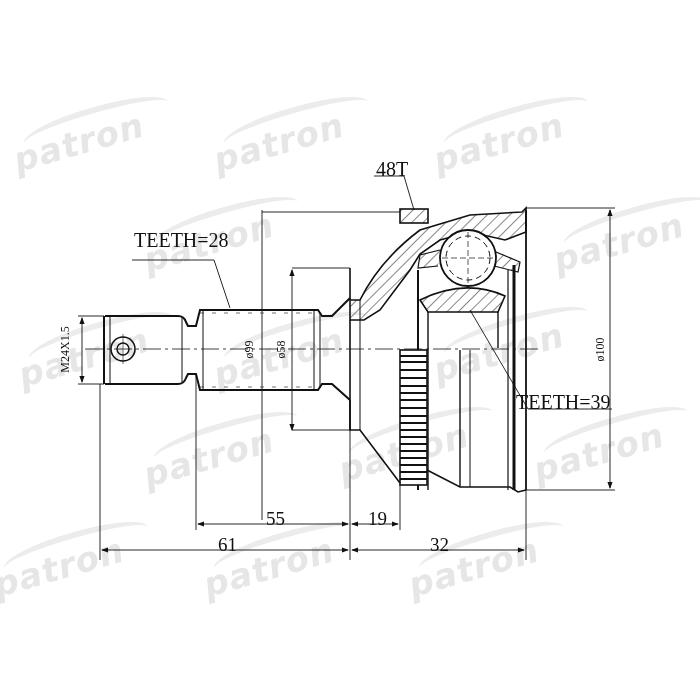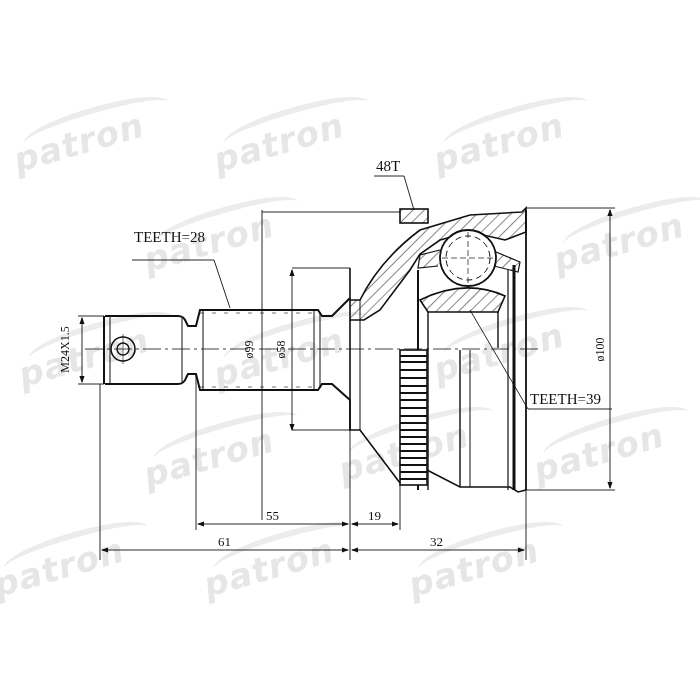--- a/index.html
+++ b/index.html
@@ -1,22 +1,22 @@
 <!DOCTYPE html>
 <html><head>
 <meta charset="utf-8">
 <style>
   html, body { margin:0; padding:0; background:#ffffff; }
   body { width:700px; height:700px; position:relative; overflow:hidden; font-family:"Liberation Serif", serif; }
   #stage { position:absolute; left:0; top:0; width:700px; height:700px; }
   .wm { position:absolute; font-family:"DejaVu Sans", sans-serif; font-weight:bold; font-style:italic; color:#e6e6e6; font-size:34px; letter-spacing:1px; transform:rotate(-16deg); transform-origin:left bottom; white-space:nowrap; }
   .wm .swoosh { position:absolute; left:14px; top:-10px; width:150px; height:26px; border-top:6px solid #ececec; border-radius:60% 60% 0 0; }
   .lbl { position:absolute; font-family:"Liberation Serif", serif; color:#111; white-space:nowrap; }
-  .lbl.big { font-size:15px; }
-  .lbl.dim { font-size:13px; }
+  .lbl.big { font-size:20px; }
+  .lbl.dim { font-size:19px; }
   .lbl.vert { transform:rotate(-90deg); transform-origin:center center; font-size:12px; }
 </style>
 </head>
 <body>
 
 <div id="stage">
 
   <div class="wm" style="left:20px;top:140px;"><span class="swoosh"></span><span>patron</span></div>
   <div class="wm" style="left:220px;top:140px;"><span class="swoosh"></span><span>patron</span></div>
   <div class="wm" style="left:440px;top:140px;"><span class="swoosh"></span><span>patron</span></div>
@@ -147,21 +147,21 @@
         <line x1="374" y1="176" x2="404" y2="176"></line>
         <line x1="404" y1="176" x2="414" y2="210"></line>
         <line x1="528" y1="409" x2="612" y2="409"></line>
         <line x1="528" y1="409" x2="470" y2="310"></line>
       </g>
     </g>
   </svg>
 
   <div class="lbl big" style="left:134px;top:229px;text-align:right;">TEETH=28</div>
   <div class="lbl big" style="left:376px;top:158px;">48T</div>
-  <div class="lbl big" style="left:530px;top:391px;">TEETH=39</div>
+  <div class="lbl big" style="left:516px;top:391px;">TEETH=39</div>
 
   <div class="lbl vert" style="left:42px;top:342px;">M24X1.5</div>
   <div class="lbl vert" style="left:240px;top:342px;">ø99</div>
   <div class="lbl vert" style="left:272px;top:342px;">ø58</div>
   <div class="lbl vert" style="left:588px;top:342px;">ø100</div>
 
   <div class="lbl dim" style="left:266px;top:508px;">55</div>
   <div class="lbl dim" style="left:368px;top:508px;">19</div>
   <div class="lbl dim" style="left:218px;top:534px;">61</div>
   <div class="lbl dim" style="left:430px;top:534px;">32</div>

